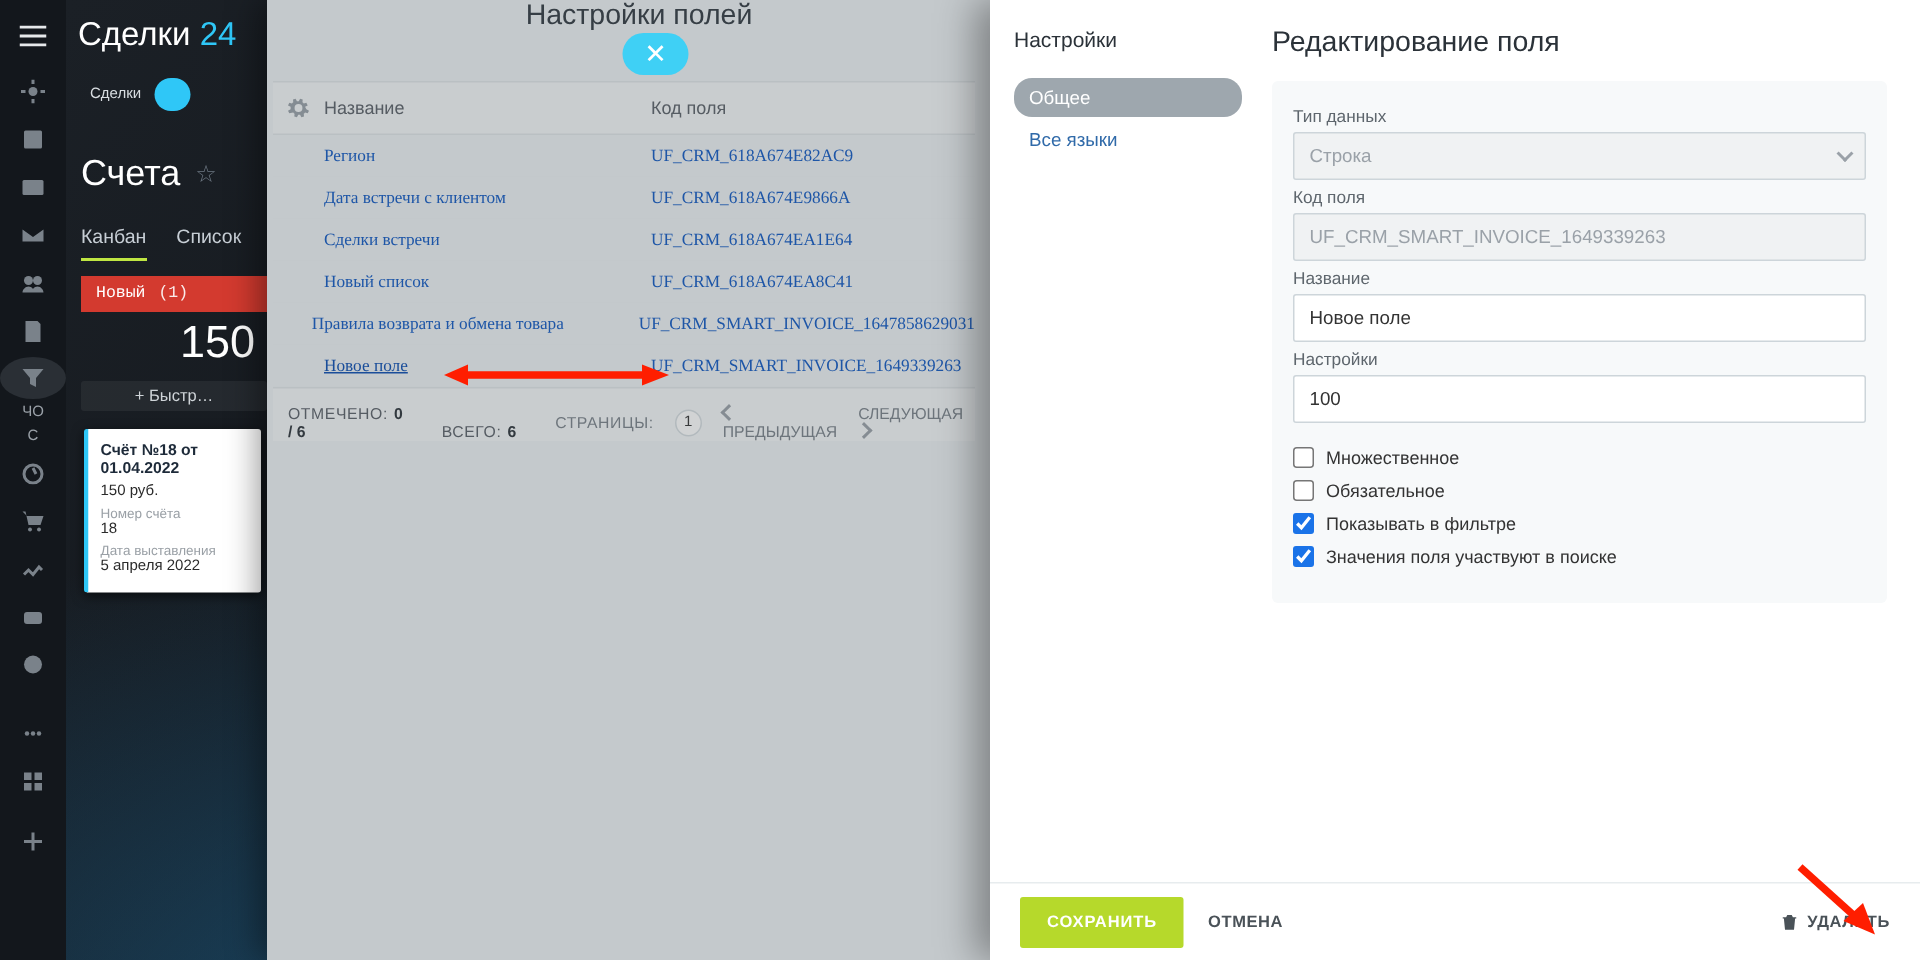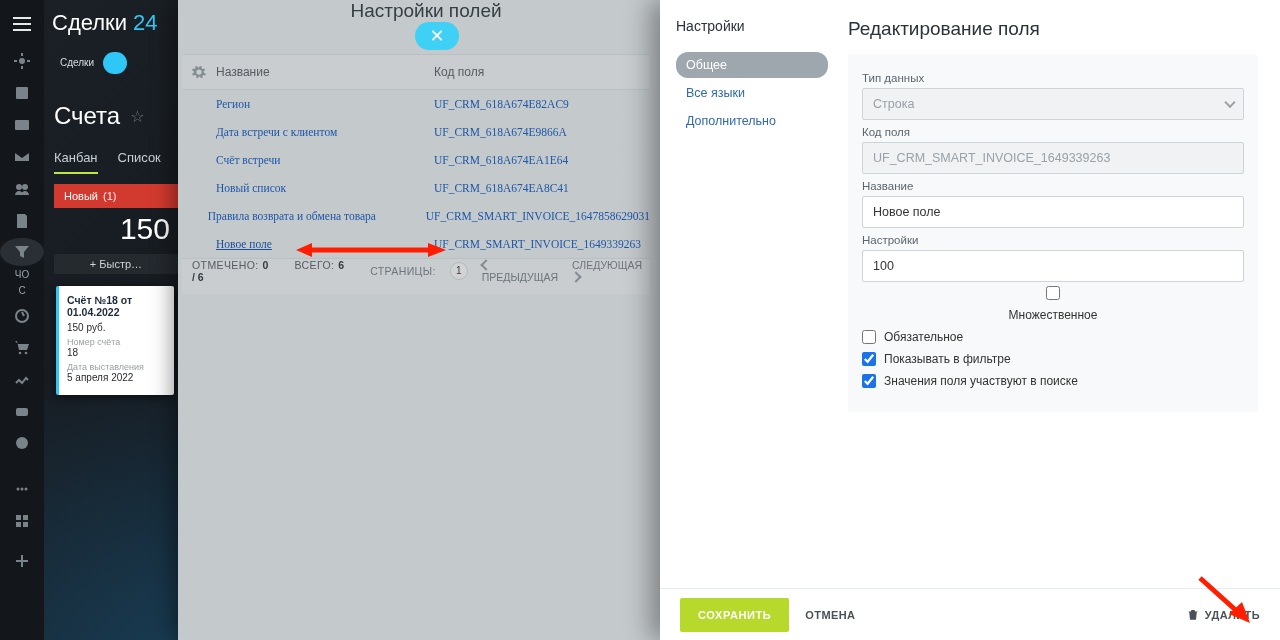--- a/index.html
+++ b/index.html
@@ -28,21 +28,21 @@
 .tab{color:#d8dde1;font-size:10px;cursor:pointer;}
 .tab .pill{display:inline-block;background:#2fc7f7;height:22px;width:24px;border-radius:11px;vertical-align:middle;margin-left:6px;position:relative;}
 .tab .pill:before{content:"";position:absolute;width:9px;height:9px;border:2px solid #fff;border-left:0;border-bottom:0;transform:rotate(45deg);top:5px;left:5px;opacity:.0;}
 .bg-page{padding:14px 16px 0 10px;width:150px;}
 .accounts{display:flex;align-items:center;gap:10px;margin-top:4px;}
 .accounts h1{color:#fff;font-weight:400;font-size:24px;}
 .star{color:#6d7782;font-size:16px;}
 .subtabs{display:flex;gap:20px;margin-top:20px;color:#c7ced5;font-size:13px;}
 .subtabs .on{border-bottom:2px solid #bfe642;padding-bottom:7px;}
 .stages{margin-top:10px;}
-.stage{background:#d33a2f;color:#fff;font-size:11px;padding:6px 10px;}
+.stage{background:#d33a2f;color:#fff;font-size:11px;padding:6px 10px;font-family:Liberation Mono, monospace;}
 .stage .cnt{opacity:.9;margin-left:2px;}
 .big150{color:#fff;font-size:30px;text-align:right;margin-top:4px;padding-right:8px;font-weight:300;}
 .quick{margin-top:8px;background:rgba(255,255,255,.06);color:#cfd4d8;text-align:center;font-size:11px;padding:4px 0;border-radius:2px;}
 .card{margin-top:12px;width:118px;background:#fff;border-radius:2px;padding:8px 8px 10px;box-shadow:0 2px 8px rgba(0,0,0,.6);border-left:3px solid #2fc7f7;margin-left:2px;}
 .card .t{font-size:10.5px;color:#1d2a39;font-weight:700;margin-bottom:4px;}
 .card .p{font-size:10px;color:#2b2b2b;margin-bottom:2px;}
 .card .lbl{font-size:9px;color:#9aa0a6;margin-top:4px;}
 
 
 .midpanel{position:absolute;left:178px;top:0;width:482px;height:640px;background:#eef2f4;z-index:3;box-shadow:-6px 0 20px rgba(0,0,0,.4);}
@@ -53,21 +53,21 @@
 .grid-head{display:flex;align-items:center;background:#f5f7f8;border-top:1px solid #e1e6e9;border-bottom:1px solid #e1e6e9;height:36px;font-size:12px;color:#5a6068;}
 .gh-gear{width:34px;display:flex;align-items:center;justify-content:center;color:#99a1a8;}
 .gh-name{flex:0 0 218px;}
 .gh-code{flex:1;}
 .grow{display:flex;align-items:center;height:28px;font-size:11.5px;border-bottom:1px solid #edf1f3;font-family:Liberation Serif, serif;}
 .grow .c0{width:34px;}
 .grow .c1{flex:0 0 218px;}
 .grow .c2{flex:1;}
 .grow a{color:#1058c3;text-decoration:none;cursor:pointer;}
 .grow.hl .c1 a{color:#0b4db2;text-decoration:underline;}
-.grid-foot{display:flex;align-items:flex-start;height:36px;background:#f5f7f8;font-size:10.5px;color:#5a6068;padding:0 10px;gap:26px;border-top:1px solid #e1e6e9;}
+.grid-foot{display:flex;align-items:flex-end;height:36px;background:#f5f7f8;font-size:10.5px;color:#5a6068;padding:0 10px;gap:26px;border-top:1px solid #e1e6e9;}
 .grid-foot .k{letter-spacing:.4px;}
 .grid-foot .v{color:#2b3239;font-weight:600;margin-left:4px;}
 .grid-foot .pg{margin-left:auto;display:flex;align-items:center;gap:14px;color:#7a828a;}
 .grid-foot .pg .num{background:#fff;border:1px solid #d6dde1;border-radius:10px;height:18px;min-width:18px;line-height:16px;text-align:center;font-size:10px;color:#333;}
 .chev{width:8px;height:8px;border:2px solid #9aa1a8;border-left:0;border-bottom:0;display:inline-block;}
 .chev.l{transform:rotate(-135deg);} .chev.r{transform:rotate(45deg);}
 .mid-dim{position:absolute;inset:0;background:rgba(70,78,85,.25);pointer-events:none;}
 
 
 .arrowA{position:absolute; left:296px; top:238px; z-index:6; color:#ff1e00; pointer-events:none;}
@@ -259,21 +259,21 @@
           <div class="c1"><a>Регион</a></div>
           <div class="c2"><a>UF_CRM_618A674E82AC9</a></div>
         </div>
         <div class="grow">
           <div class="c0"></div>
           <div class="c1"><a>Дата встречи с клиентом</a></div>
           <div class="c2"><a>UF_CRM_618A674E9866A</a></div>
         </div>
         <div class="grow">
           <div class="c0"></div>
-          <div class="c1"><a>Счёт встречи</a></div>
+          <div class="c1"><a>Сделки встречи</a></div>
           <div class="c2"><a>UF_CRM_618A674EA1E64</a></div>
         </div>
         <div class="grow">
           <div class="c0"></div>
           <div class="c1"><a>Новый список</a></div>
           <div class="c2"><a>UF_CRM_618A674EA8C41</a></div>
         </div>
         <div class="grow">
           <div class="c0"></div>
           <div class="c1"><a>Правила возврата и обмена товара</a></div>
@@ -304,38 +304,37 @@
   <polygon points="0,12 16,5 16,19" fill="currentColor"></polygon>
   <polygon points="150,12 132,5 132,19" fill="currentColor"></polygon>
 </svg>
 
 <div class="rightpanel">
   <div class="rp-body">
     <div class="rp-nav">
       <h2>Настройки</h2>
       <span class="navitem active">Общее</span>
       <span class="navitem">Все языки</span>
-      <span class="navitem">Дополнительно</span>
     </div>
     <div class="rp-form">
       <h2>Редактирование поля</h2>
       <div class="formcard">
         <div class="flabel">Тип данных</div>
         <div class="select-wrap">
           <input class="select" disabled="" value="Строка" style="">
           <span class="dd"></span>
         </div>
         <div class="flabel">Код поля</div>
         <input class="inp" disabled="" value="UF_CRM_SMART_INVOICE_1649339263" style="">
         <div class="flabel">Название</div>
         <input class="inp" value="Новое поле" style="">
         <div class="flabel">Настройки</div>
         <input class="inp" value="100" style="">
 
-        <label class="chkrow" style="margin-top:4px;flex-direction:column;">
+        <label class="chkrow" style="margin-top:16px;">
           <input type="checkbox" style="">
           <span>Множественное</span>
         </label>
         <label class="chkrow">
           <input type="checkbox" style="">
           <span>Обязательное</span>
         </label>
         <label class="chkrow">
           <input type="checkbox" checked="" style="">
           <span>Показывать в фильтре</span>

